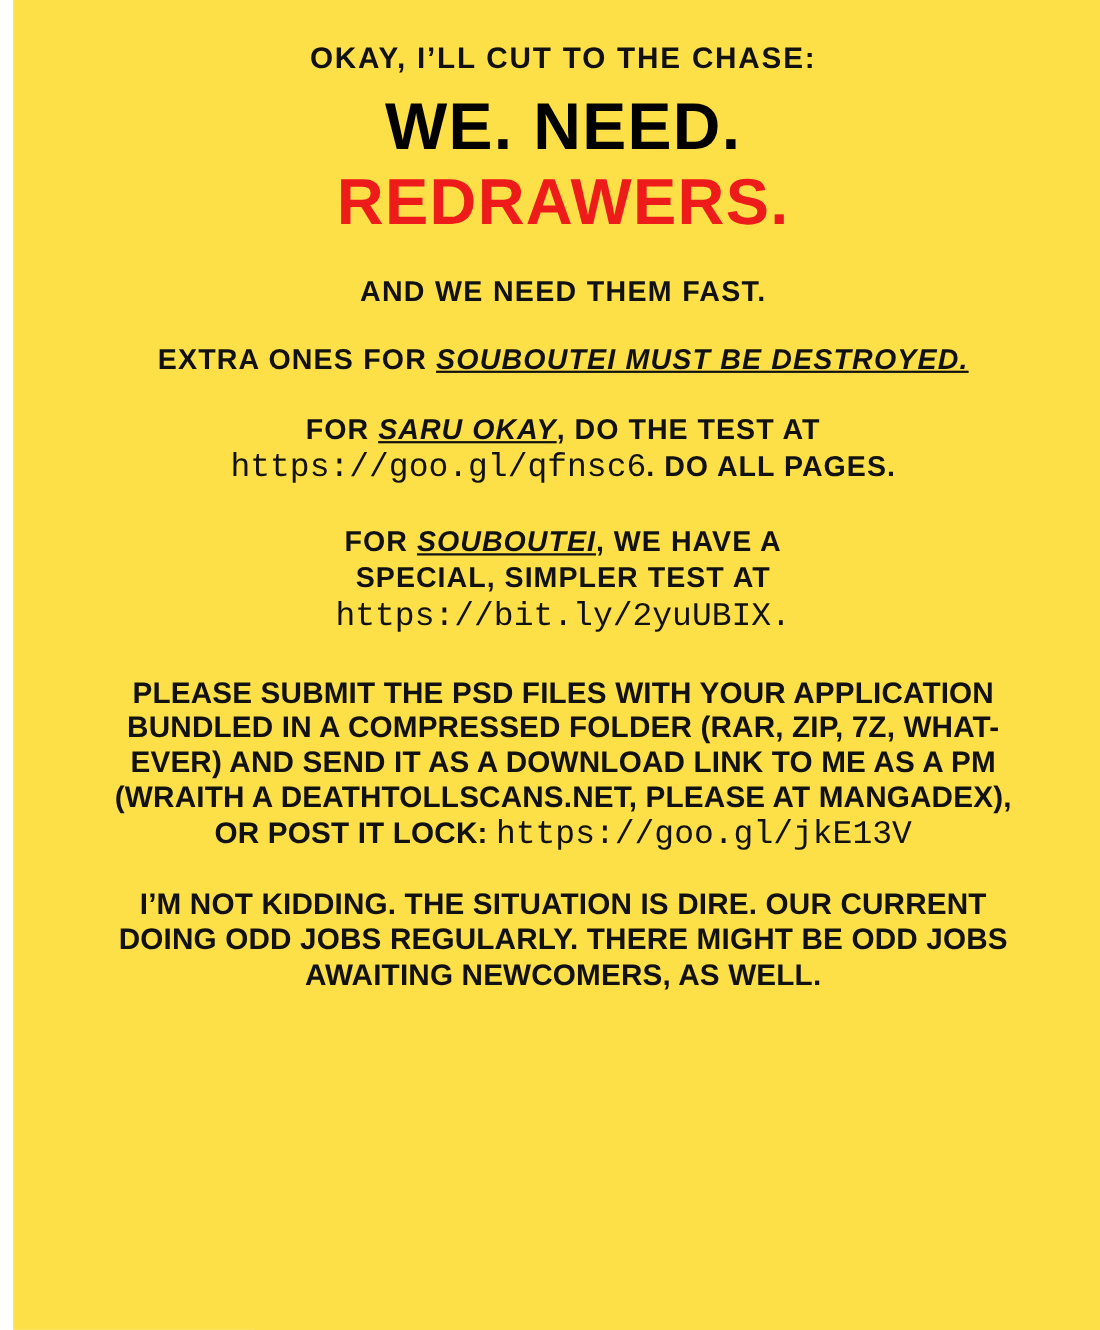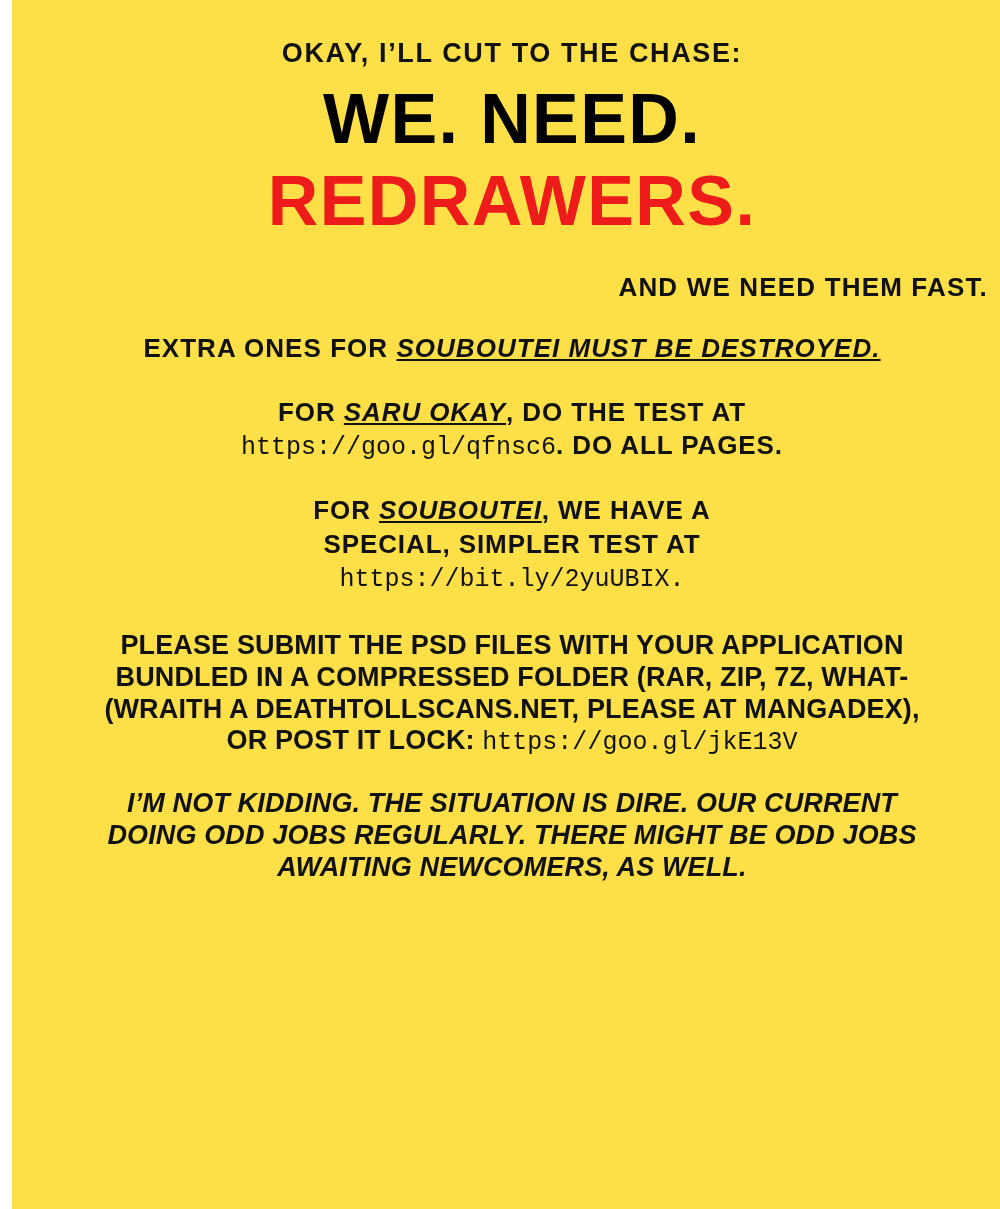--- a/index.html
+++ b/index.html
@@ -29,34 +29,33 @@
     letter-spacing: 0.02em;
   }
   .intro {
     font-size: 27px;
     font-weight: 700;
     letter-spacing: 0.06em;
     margin-top: 16px;
     margin-bottom: 6px;
   }
   .huge {
-    font-size: 70px;
+    font-size: 60px;
     font-weight: 700;
     letter-spacing: 0.02em;
     line-height: 1.05;
     margin: 14px 0 0 0;
   }
   .huge.black { color: #000000; }
-  .huge.red   { color: #ee1b1b; font-size: 70px; margin-top: 8px; }
+  .huge.red   { color: #ee1b1b; font-size: 59px; margin-top: 8px; }
   .sub {
     font-size: 26px;
     font-weight: 700;
     letter-spacing: 0.045em;
     margin-top: 34px;
-    text-align: right;
   }
   .sub2 {
     font-size: 26px;
     font-weight: 700;
     letter-spacing: 0.04em;
     margin-top: 30px;
   }
   .sub3 {
     font-size: 26px;
     font-weight: 700;
@@ -80,31 +79,30 @@
   .para {
     margin-top: 34px;
     font-size: 27px;
     font-weight: 700;
     letter-spacing: 0.005em;
     line-height: 1.18;
     padding: 0 18px;
   }
   .para.last {
     margin-top: 30px;
-    font-style: italic;
   }
   em.title {
     font-style: italic;
     font-weight: 700;
     text-decoration: underline;
   }
   .mono {
     font-family: "Liberation Mono", monospace;
     font-weight: 400;
-    font-size: 25px;
+    font-size: 30px;
     letter-spacing: 0;
     text-align: center;
   }
 </style>
 </head>
 <body>
 
 <div class="page">
 
   <div class="line intro">OKAY, I’LL CUT TO THE CHASE:</div>
@@ -134,20 +132,21 @@
     </div>
     <div>SPECIAL, SIMPLER TEST AT</div>
     <div>
       <span class="mono">https://bit.ly/2yuUBIX.</span>
     </div>
   </div>
 
   <div class="para">
     <div>PLEASE SUBMIT THE PSD FILES WITH YOUR APPLICATION</div>
     <div>BUNDLED IN A COMPRESSED FOLDER (RAR, ZIP, 7Z, WHAT-</div>
+    <div>EVER) AND SEND IT AS A DOWNLOAD LINK TO ME AS A PM</div>
     <div>(WRAITH A DEATHTOLLSCANS.NET, PLEASE AT MANGADEX),</div>
     <div>
       <span>OR POST IT LOCK: </span><span class="mono">https://goo.gl/jkE13V</span>
     </div>
   </div>
 
   <div class="para last">
     <div>I’M NOT KIDDING. THE SITUATION IS DIRE. OUR CURRENT</div>
     <div>DOING ODD JOBS REGULARLY. THERE MIGHT BE ODD JOBS</div>
     <div>AWAITING NEWCOMERS, AS WELL.</div>

